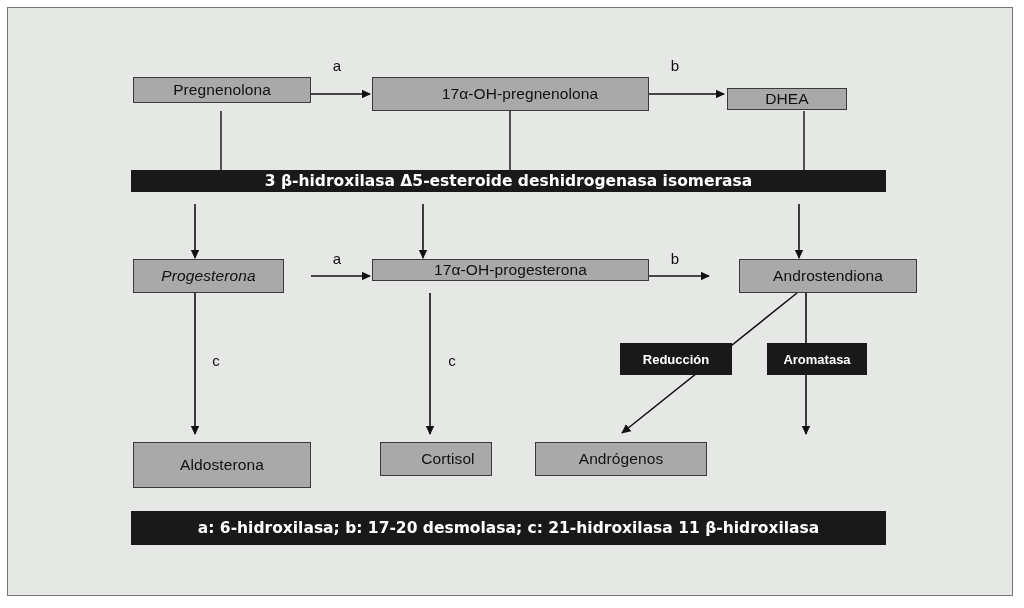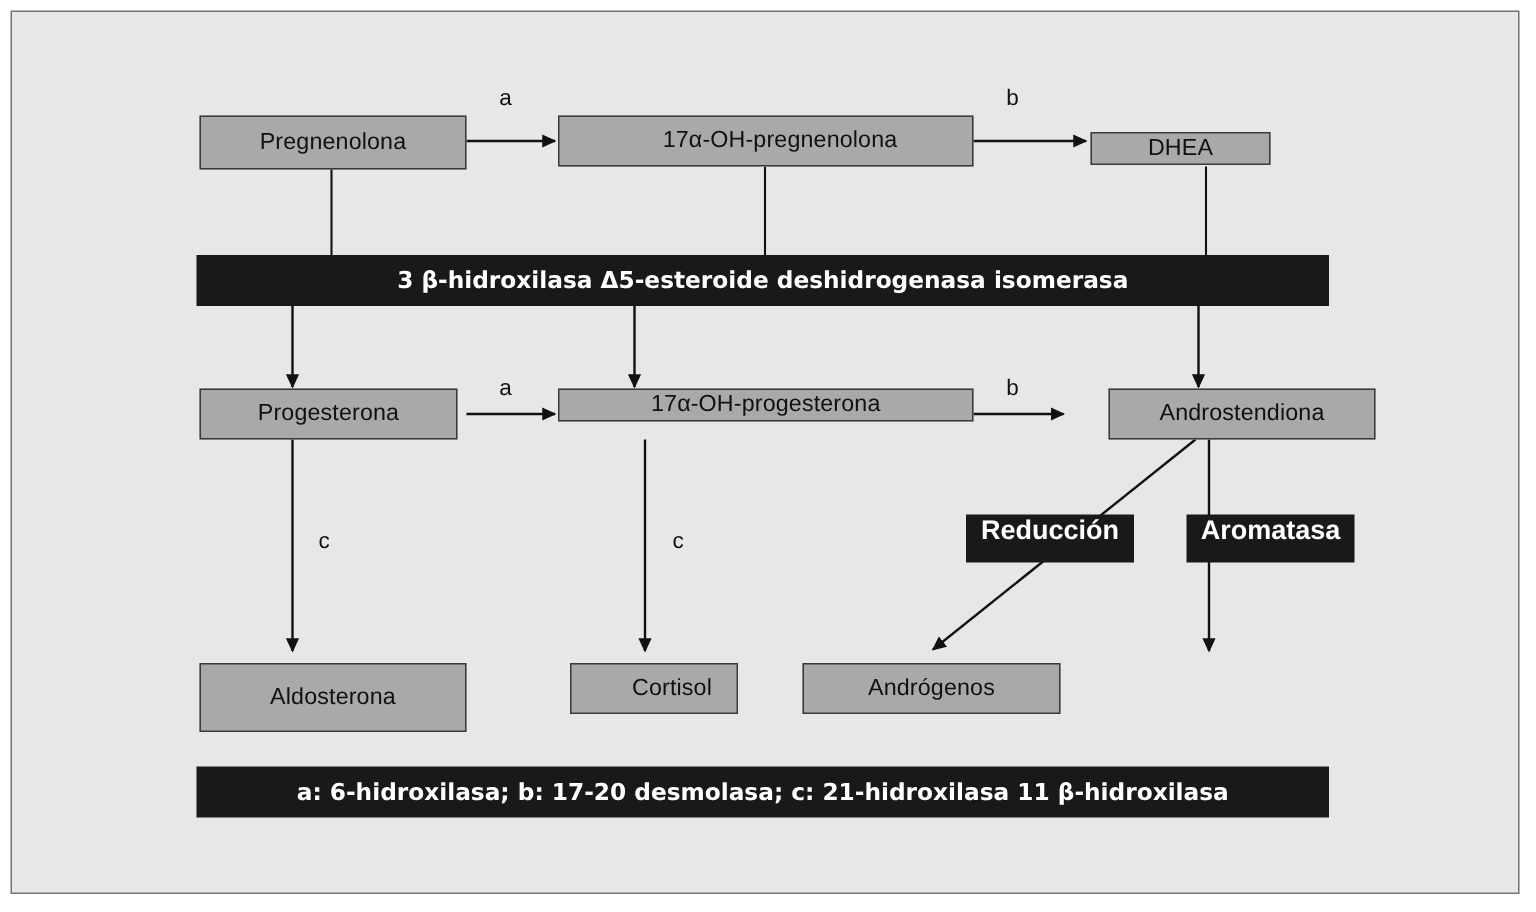--- a/index.html
+++ b/index.html
@@ -65,26 +65,26 @@
     font-family: "Liberation Sans", sans-serif;
     white-space: nowrap;
     box-sizing: border-box;
   }
   .enzyme-tag {
     position: absolute;
     background: #191919;
     color: #ffffff;
     font-weight: bold;
     display: flex;
+    align-items: center;
     justify-content: center;
-    font-size: 18px;
-    font-family: "Liberation Sans", sans-serif;
-    white-space: nowrap;
-    box-sizing: border-box;
-    margin-left: 24px;
+    font-size: 13px;
+    font-family: "Liberation Sans", sans-serif;
+    white-space: nowrap;
+    box-sizing: border-box;
   }
   
   .step-label {
     position: absolute;
     color: #111111;
     font-size: 15px;
     font-family: "Liberation Sans", sans-serif;
     text-align: center;
     white-space: nowrap;
   }
@@ -118,44 +118,44 @@
     <line x1="649" y1="276" x2="709" y2="276" stroke="#111111" stroke-width="1.6" marker-end="url(#ah)"></line>
 
     <line x1="195" y1="293" x2="195" y2="434" stroke="#111111" stroke-width="1.6" marker-end="url(#ah)"></line>
     <line x1="430" y1="293" x2="430" y2="434" stroke="#111111" stroke-width="1.6" marker-end="url(#ah)"></line>
 
     <line x1="806" y1="293" x2="806" y2="434" stroke="#111111" stroke-width="1.6" marker-end="url(#ah)"></line>
 
     <line x1="797" y1="293" x2="622" y2="433" stroke="#111111" stroke-width="1.6" marker-end="url(#ah)"></line>
   </svg>
 
-  <div class="node" style="left:133px; top:77px; width:178px; height:36px;">
+  <div class="node" style="left:133px; top:77px; width:178px; height:26px;">
     <span>Pregnenolona</span>
   </div>
 
   <div class="node" style="left:372px; top:77px; width:277px; height:34px;padding-left:19px;">
     <span>17α-OH-pregnenolona</span>
   </div>
 
   <div class="node" style="left:727px; top:88px; width:120px; height:22px;">
     <span>DHEA</span>
   </div>
 
   <div class="step-label" style="left:322px; top:57px; width:30px;">
     <span>a</span>
   </div>
   <div class="step-label" style="left:660px; top:57px; width:30px;">
     <span>b</span>
   </div>
 
-  <div class="enzyme-bar" style="left:131px; top:170px; width:755px; height:34px;">
+  <div class="enzyme-bar" style="left:131px; top:170px; width:755px; height:22px;">
     <span class="greek">3 β-hidroxilasa Δ5-esteroide deshidrogenasa isomerasa</span>
   </div>
 
-  <div class="node" style="left:133px; top:259px; width:172px; height:34px;">
+  <div class="node" style="left:133px; top:259px; width:151px; height:34px;font-style:italic;">
     <span>Progesterona</span>
   </div>
 
   <div class="node" style="left:372px; top:259px; width:277px; height:22px;">
     <span>17α-OH-progesterona</span>
   </div>
 
   <div class="node" style="left:711px; top:259px; width:178px; height:34px;margin-left:28px;">
     <span>Androstendiona</span>
   </div>
@@ -171,21 +171,21 @@
     <span>c</span>
   </div>
   <div class="step-label" style="left:440px; top:352px; width:24px;">
     <span>c</span>
   </div>
 
   <div class="enzyme-tag" style="left:620px; top:343px; width:112px; height:32px;">
     <span>Reducción</span>
   </div>
 
-  <div class="enzyme-tag" style="left:767px; top:343px; width:112px; height:32px;">
+  <div class="enzyme-tag" style="left:767px; top:343px; width:100px; height:32px;">
     <span>Aromatasa</span>
   </div>
 
   <div class="node" style="left:133px; top:442px; width:178px; height:46px;">
     <span>Aldosterona</span>
   </div>
 
   <div class="node" style="left:380px; top:442px; width:112px; height:34px;padding-left:24px;">
     <span>Cortisol</span>
   </div>

